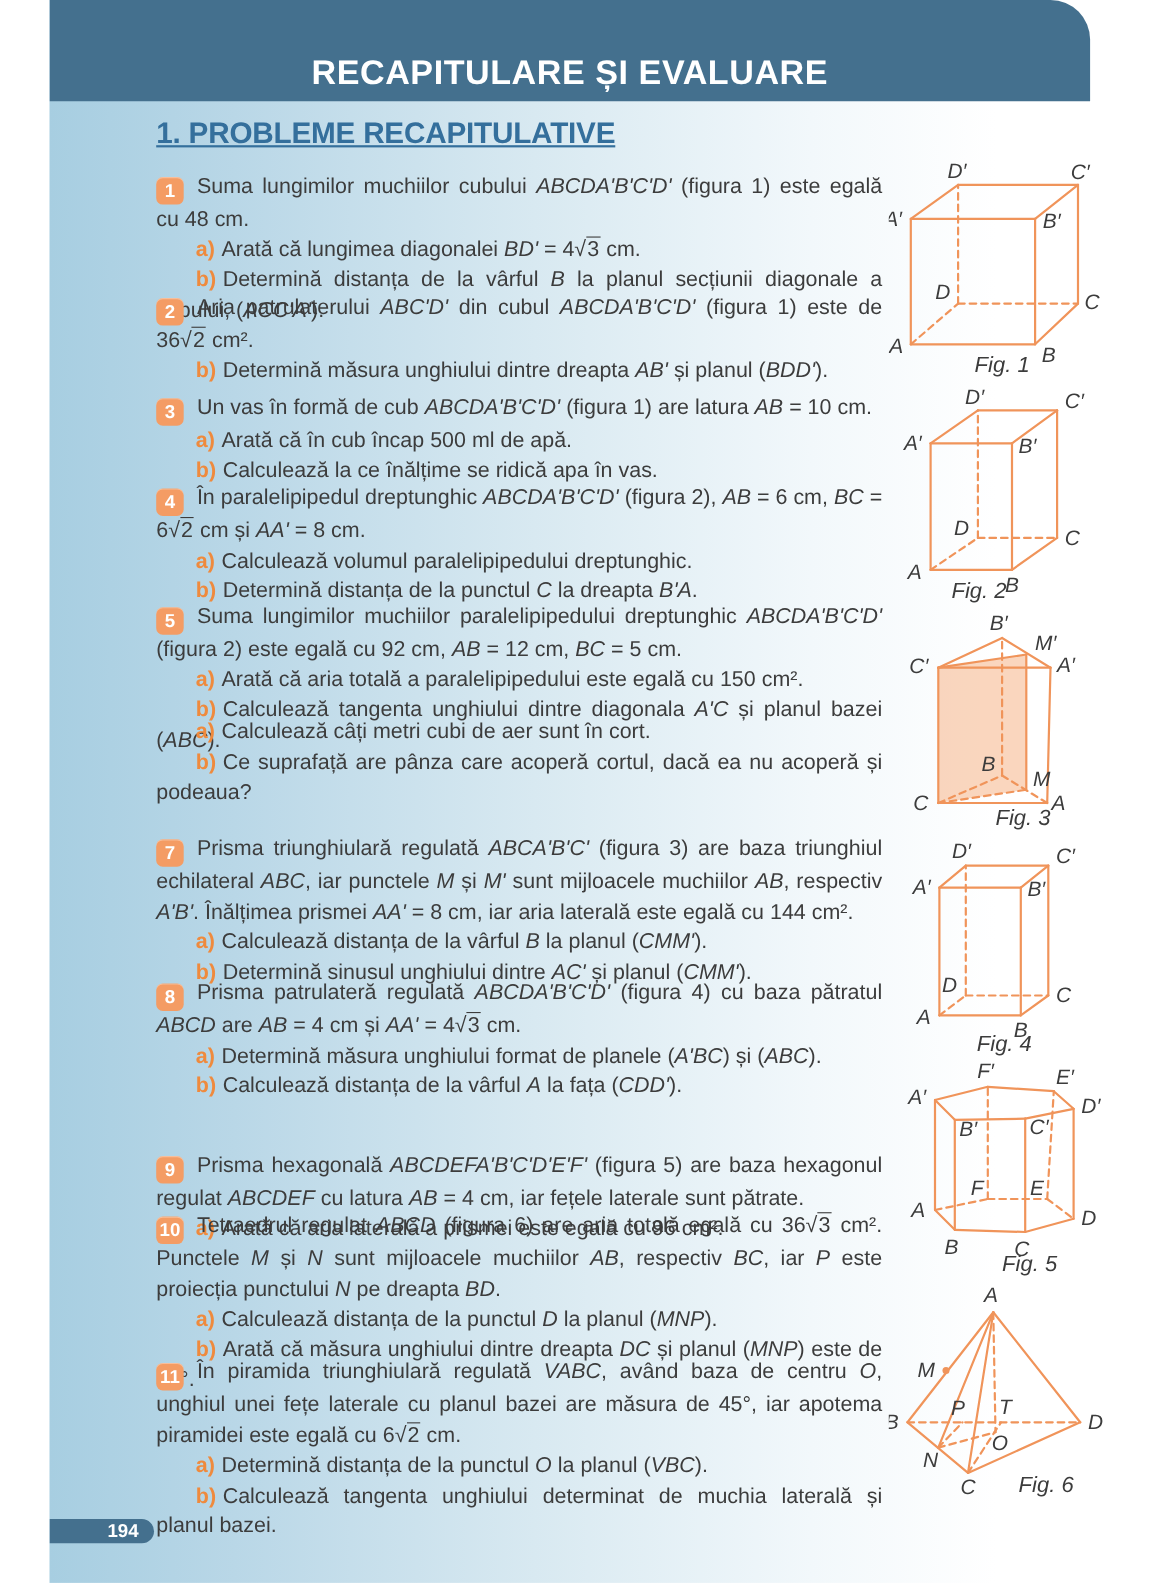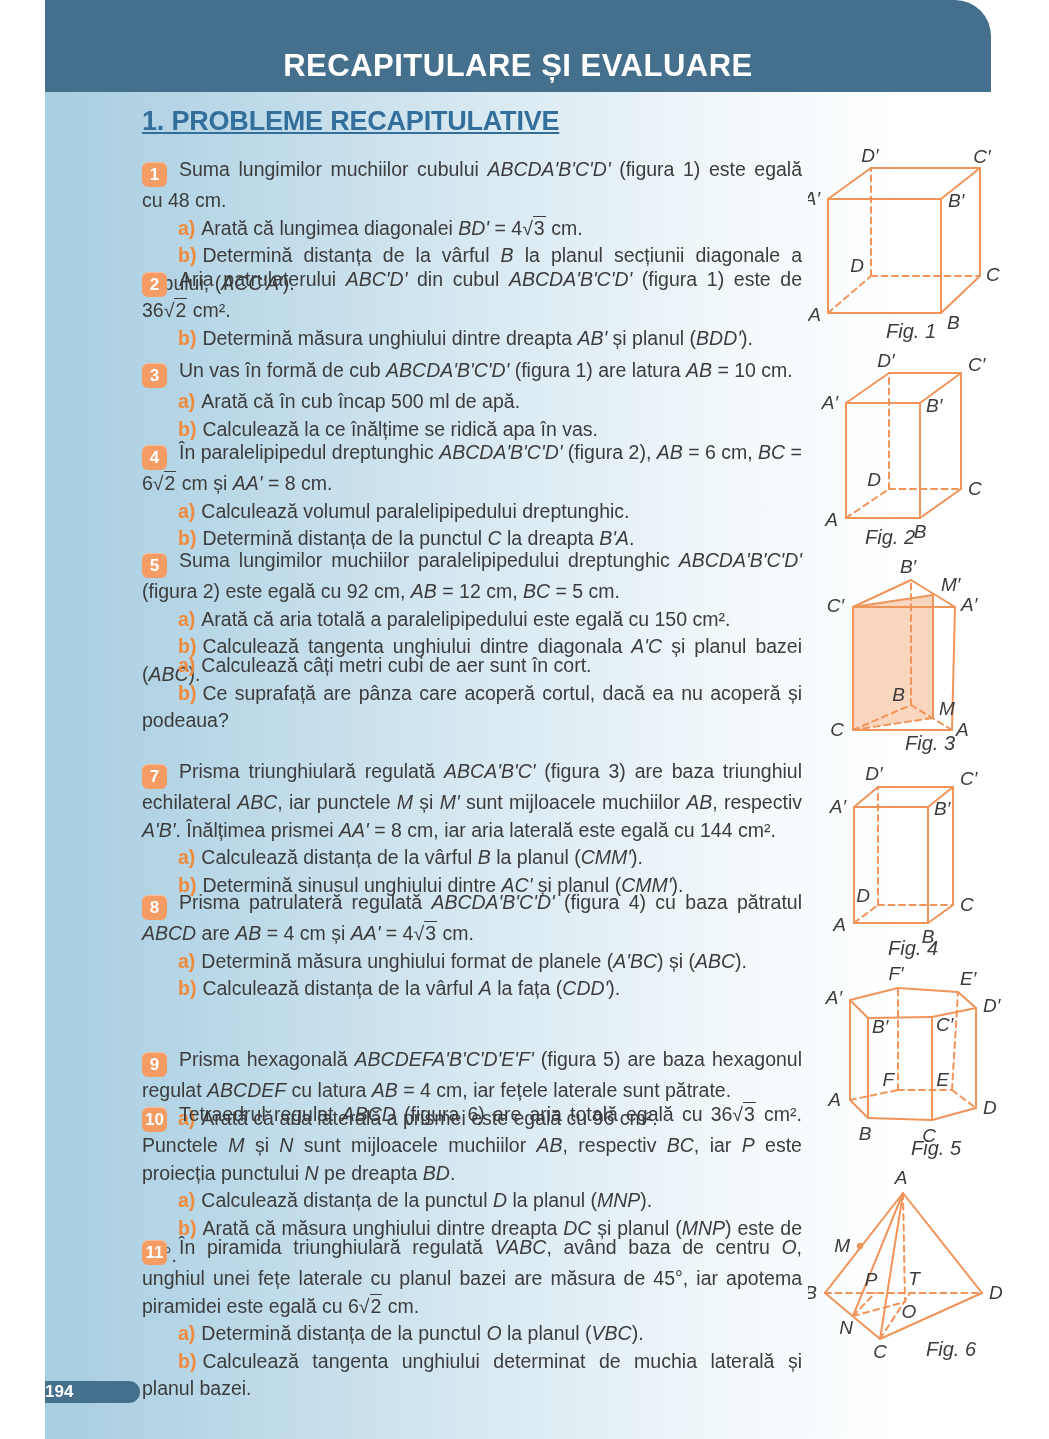--- a/index.html
+++ b/index.html
@@ -43,21 +43,21 @@
   .fig line, .fig path, .fig polygon{stroke:#f0945a; stroke-width:2; fill:none; stroke-linecap:round; stroke-linejoin:round;}
   .fig .dash{stroke-dasharray:6 4.5;}
   .fig .shade{fill:#f5ad7e; fill-opacity:.5; stroke:none;}
   .fig text{fill:#3c3c3c; font-size:19px; font-style:italic; stroke:none; font-family:"Liberation Sans",sans-serif;}
   .fig .cap{font-size:20px;}
   .fig .dot{fill:#f0945a; stroke:none;}
   .page-pill{
     position:absolute; left:0; top:1381px; width:95px; height:22px;
     background:#44708e; border-radius:0 11px 11px 0;
     color:#fff; font-weight:bold; font-size:17px; line-height:22px;
-    padding-right:0; box-sizing:border-box;
+    text-align:right; padding-right:0; box-sizing:border-box;
   }
   .page-pill span{margin-right:14px;}
 </style>
 </head>
 <body>
 
 <div class="page">
 
   <div class="banner">
     <div class="banner-title">RECAPITULARE ȘI EVALUARE</div>

